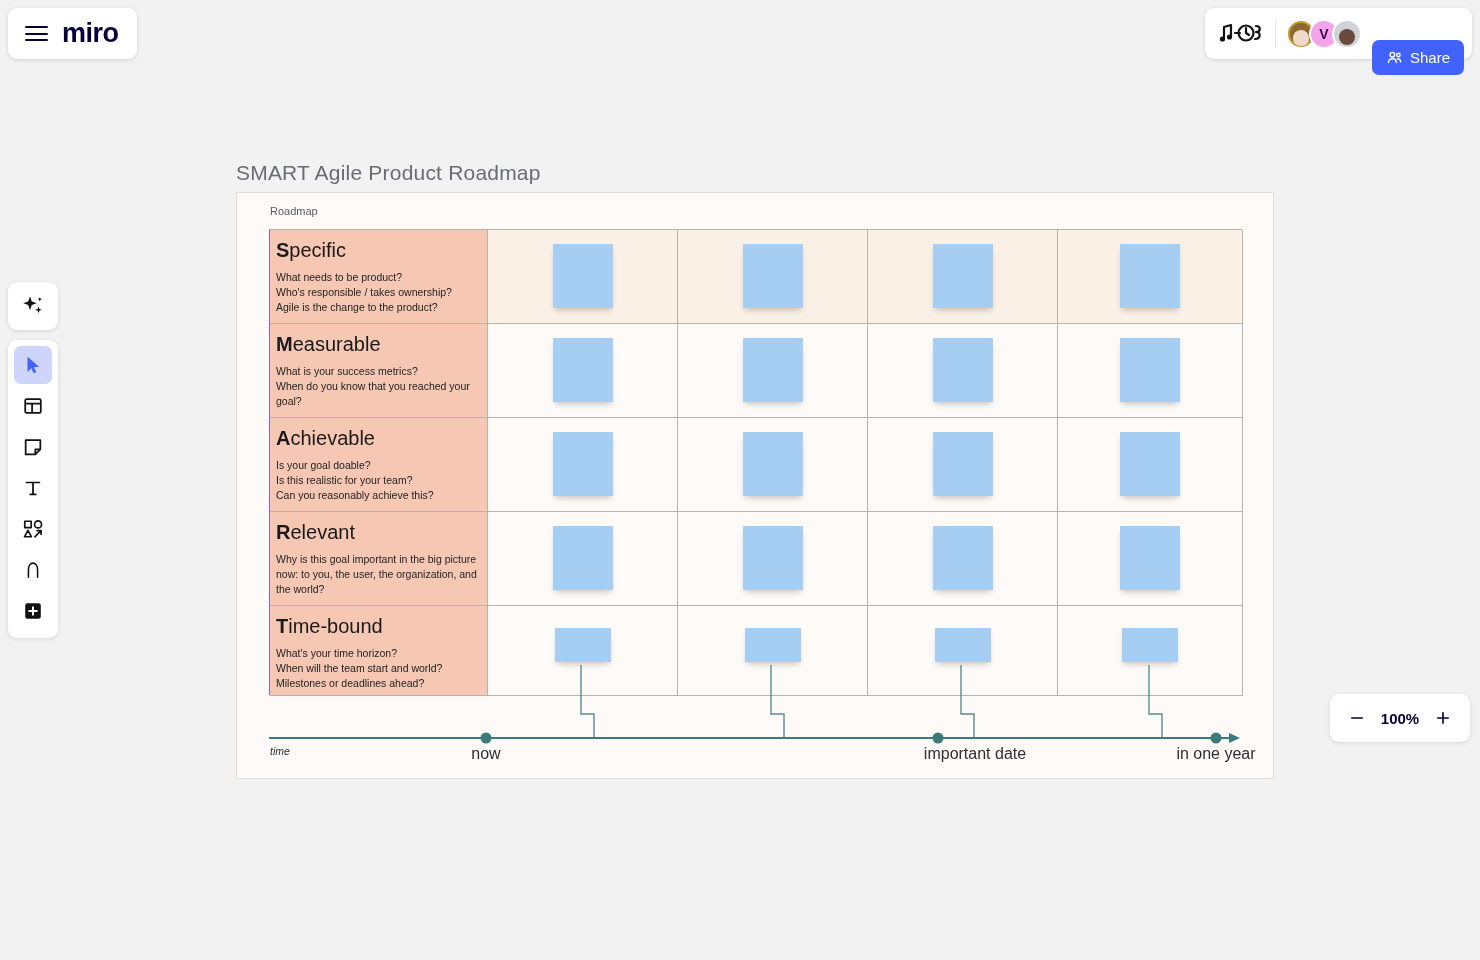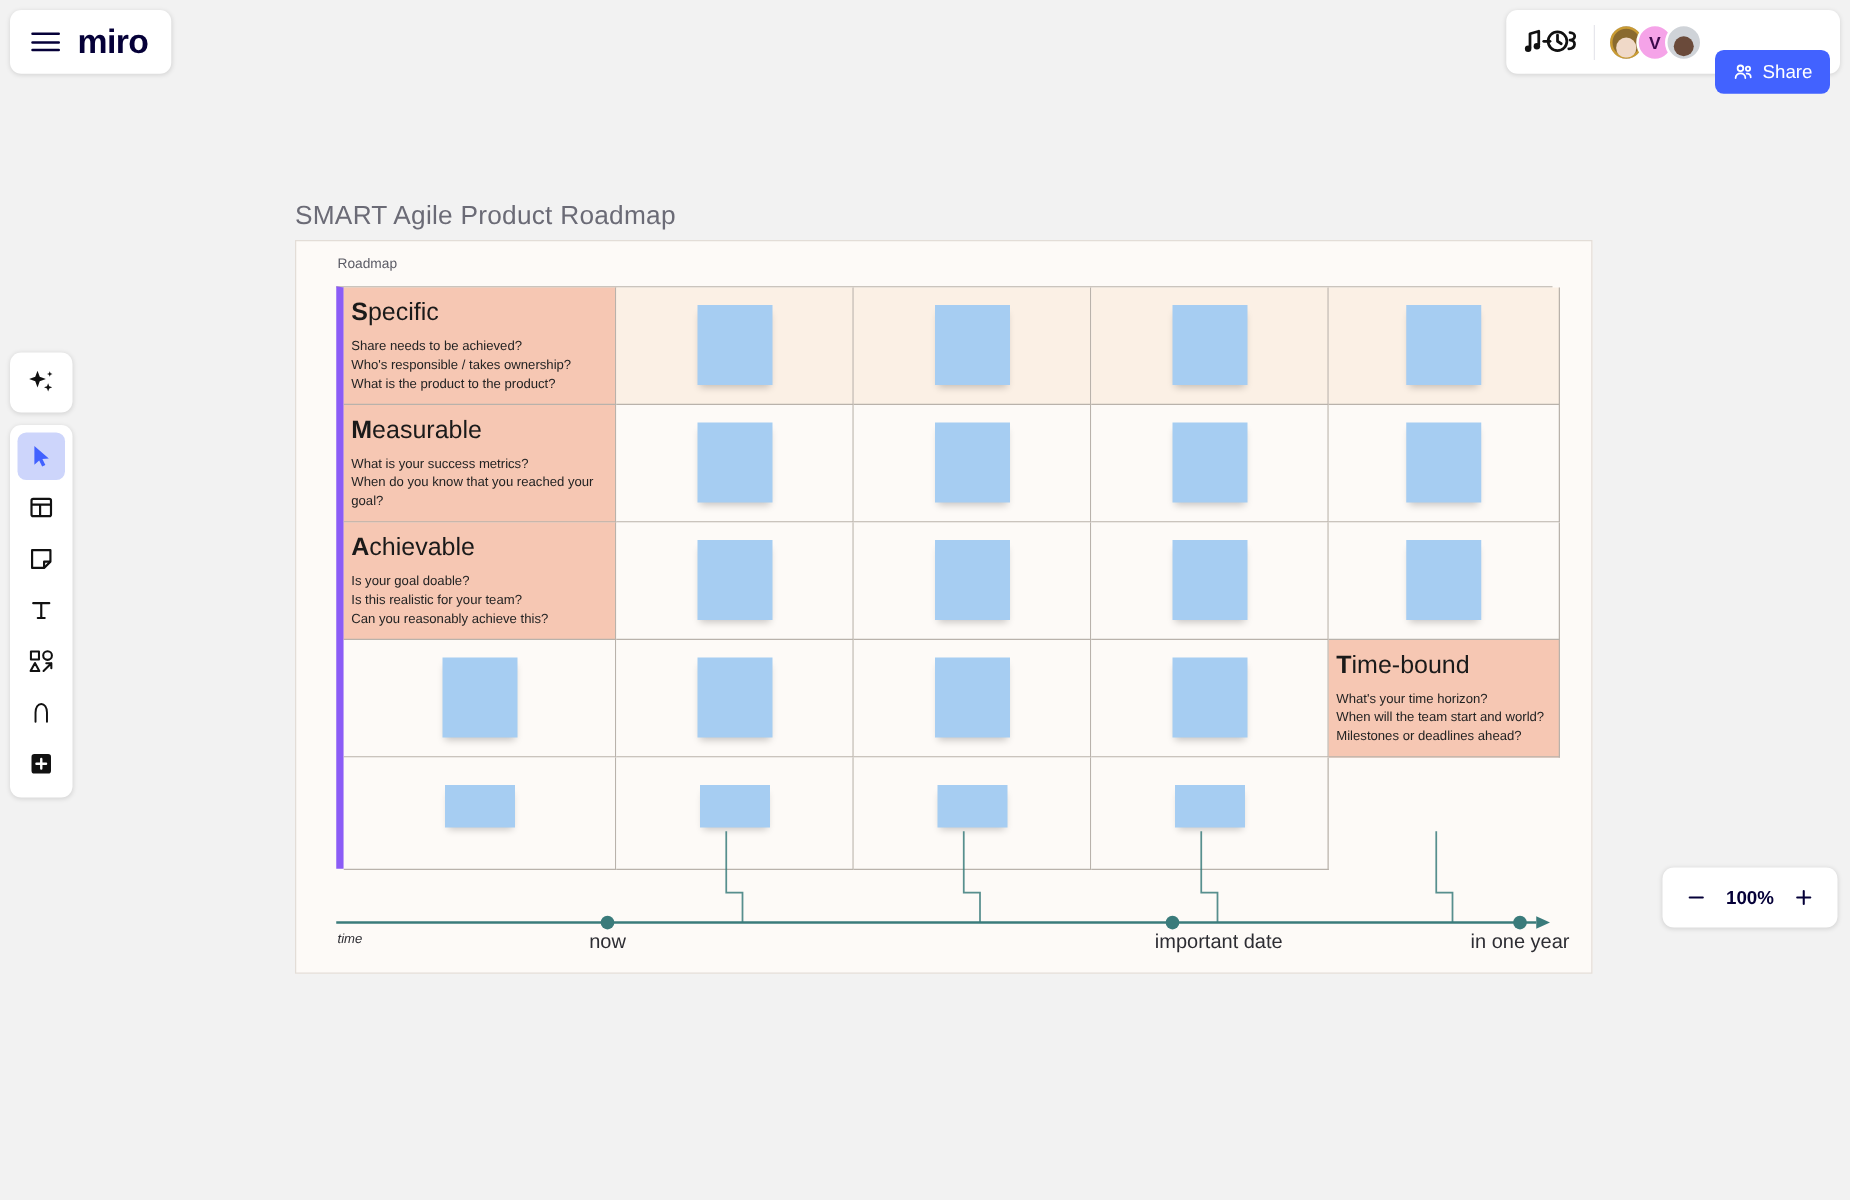--- a/index.html
+++ b/index.html
@@ -107,21 +107,21 @@
     font-size: 11px; color: #5c5c66;
   }
 
   .grid {
     position: absolute; left: 32px; top: 36px;
     width: 973px; height: 466px;
     display: grid;
     grid-template-columns: 218px 190px 190px 190px 185px;
     grid-template-rows: 94px 94px 94px 94px 90px;
     border-top: 1px solid #b9b2ab;
-    border-left: 6px solid #8b5cf6;
+    border-left: 1px solid #8b5cf6;
   }
   .cell {
     border-right: 1px solid #b9b2ab;
     border-bottom: 1px solid #b9b2ab;
     position: relative;
     background: #fdfaf7;
   }
   .cell.row0 { background: #fbf0e5; }
   .cell.head { background: #f6c7b3; padding: 9px 8px 6px 6px; }
   .cell.head.row0 { background: #f6c7b3; }
@@ -255,23 +255,23 @@
   </div>
 
   <div class="board-title">SMART Agile Product Roadmap</div>
 
   <div class="frame">
     <div class="frame-label">Roadmap</div>
     <div class="grid" id="grid">
         <div class="cell head row0">
           <div class="head-title"><b>S</b><span>pecific</span></div>
           <div class="head-body">
-            <div>Share needs to be achieved?</div>
+            <div>What needs to be product?</div>
             <div>Who's responsible / takes ownership?</div>
-            <div>What is the product to the product?</div>
+            <div>Agile is the change to the product?</div>
           </div>
         </div>
         <div class="cell row0">
           <div class="sticky tall" style="background: rgb(166, 205, 242);"></div>
         </div>
         <div class="cell row0">
           <div class="sticky tall" style="background: rgb(166, 205, 242);"></div>
         </div>
         <div class="cell row0">
           <div class="sticky tall" style="background: rgb(166, 205, 242);"></div>
@@ -310,20 +310,26 @@
           <div class="sticky tall" style="background: rgb(166, 205, 242);"></div>
         </div>
         <div class="cell">
           <div class="sticky tall" style="background: rgb(166, 205, 242);"></div>
         </div>
         <div class="cell">
           <div class="sticky tall" style="background: rgb(166, 205, 242);"></div>
         </div>
         <div class="cell">
           <div class="sticky tall" style="background: rgb(166, 205, 242);"></div>
+        </div>
+        <div class="cell head">
+          <div class="head-title"><b>R</b><span>elevant</span></div>
+          <div class="head-body">
+            <div>Why is this goal important in the big picture now: to you, the user, the organization, and the world?</div>
+          </div>
         </div>
         <div class="cell">
           <div class="sticky tall" style="background: rgb(166, 205, 242);"></div>
         </div>
         <div class="cell">
           <div class="sticky tall" style="background: rgb(166, 205, 242);"></div>
         </div>
         <div class="cell">
           <div class="sticky tall" style="background: rgb(166, 205, 242);"></div>
         </div>

